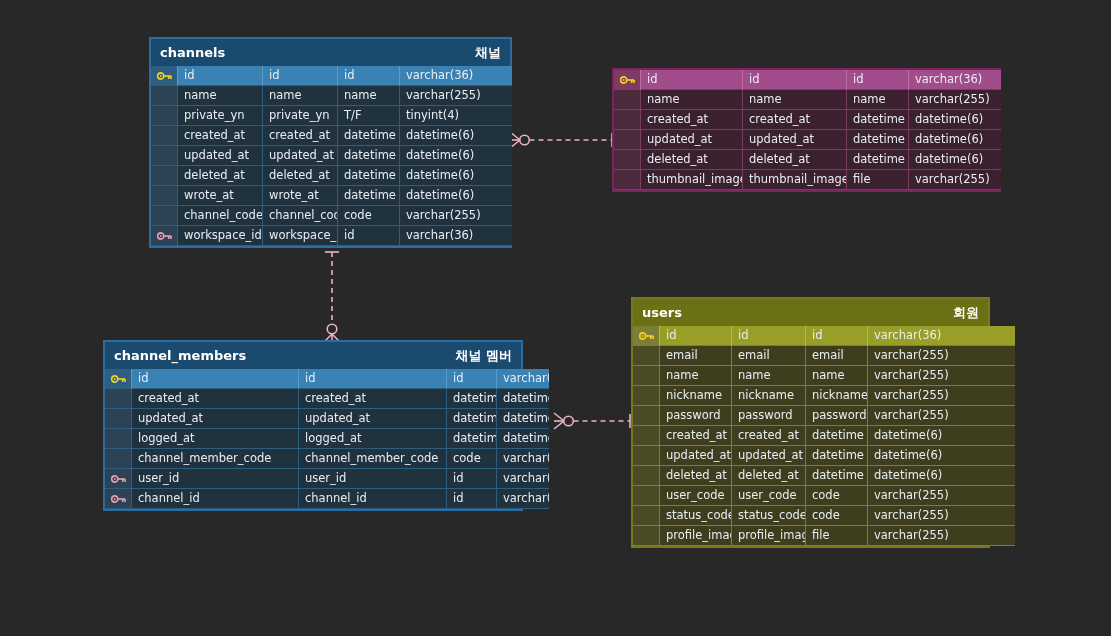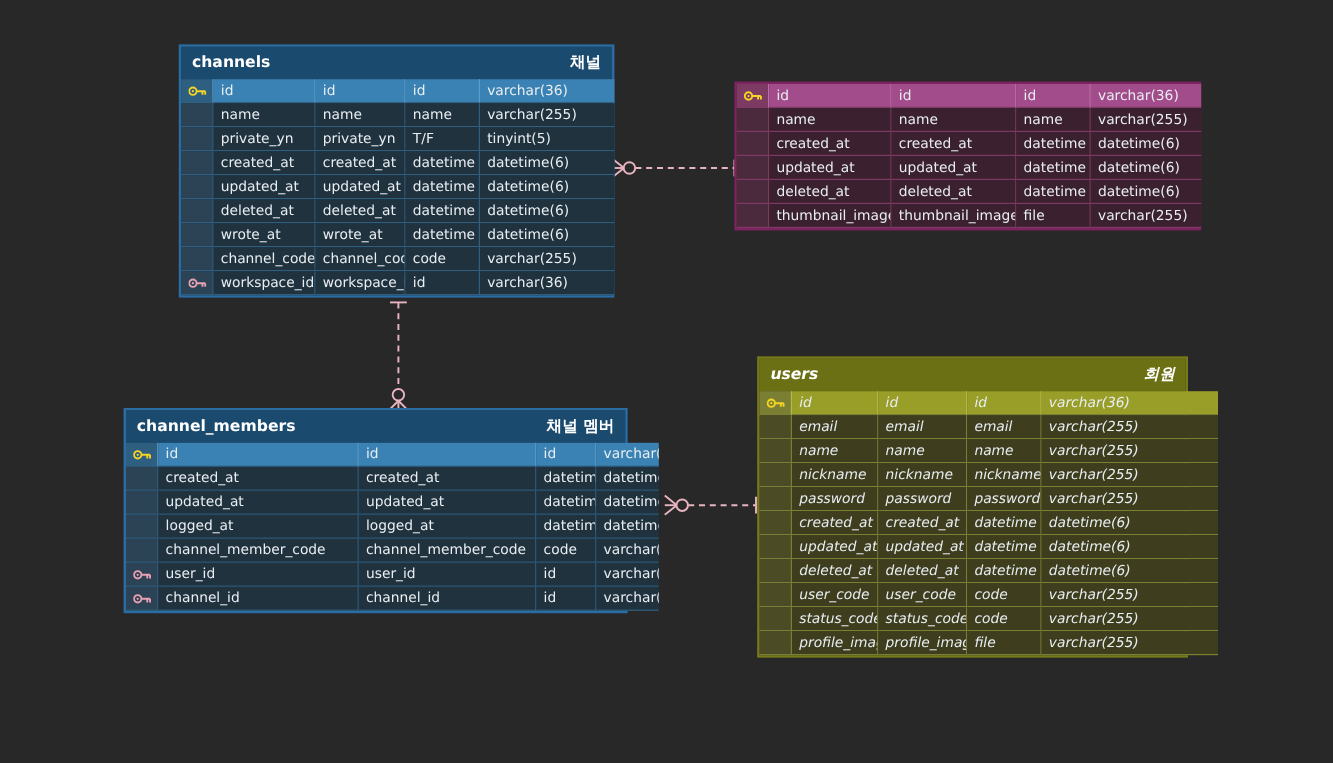--- a/index.html
+++ b/index.html
@@ -68,21 +68,21 @@
 
   
   .magenta { border-color: #7d2460; background: #3b2030; }
   .magenta .tbl-header { background: #6d1f52; }
   .magenta .row .cell { border-right-color: #7d3a63; border-bottom-color: #7d3a63; background: #3b2030; }
   .magenta .row.pk .cell { background: #a34c8b; border-right-color: #bd6ea5; border-bottom-color: #7d3a63; }
   .magenta .row.pk .cell.keycell { background: #7d3a63; }
   .magenta .row .cell.keycell { background: #4c2a3d; }
 
   
-  .olive { border-color: #767a1b; background: #3e3e1e; font-style: italic; }
+  .olive { border-color: #767a1b; background: #3e3e1e; }
   .olive .tbl-header { background: #6b7014; }
   .olive .row .cell { border-right-color: #7b7f34; border-bottom-color: #7b7f34; background: #3e3e1e; }
   .olive .row.pk .cell { background: #999e28; border-right-color: #b4b94a; border-bottom-color: #7b7f34; }
   .olive .row.pk .cell.keycell { background: #7b7f34; }
   .olive .row .cell.keycell { background: #4b4b26; }
 
   
   .rel { position: absolute; }
   .rel svg { display: block; overflow: visible; }
 </style>
@@ -160,21 +160,21 @@
           <div class="cell" style="flex: 0 0 85px;">name</div>
           <div class="cell" style="flex: 0 0 75px;">name</div>
           <div class="cell" style="flex: 0 0 62px;">name</div>
           <div class="cell last" style="flex: 0 0 112px;">varchar(255)</div>
         </div>
         <div class="row">
           <div class="cell keycell"></div>
           <div class="cell" style="flex: 0 0 85px;">private_yn</div>
           <div class="cell" style="flex: 0 0 75px;">private_yn</div>
           <div class="cell" style="flex: 0 0 62px;">T/F</div>
-          <div class="cell last" style="flex: 0 0 112px;">tinyint(5)</div>
+          <div class="cell last" style="flex: 0 0 112px;">tinyint(4)</div>
         </div>
         <div class="row">
           <div class="cell keycell"></div>
           <div class="cell" style="flex: 0 0 85px;">created_at</div>
           <div class="cell" style="flex: 0 0 75px;">created_at</div>
           <div class="cell" style="flex: 0 0 62px;">datetime</div>
           <div class="cell last" style="flex: 0 0 112px;">datetime(6)</div>
         </div>
         <div class="row">
           <div class="cell keycell"></div>

